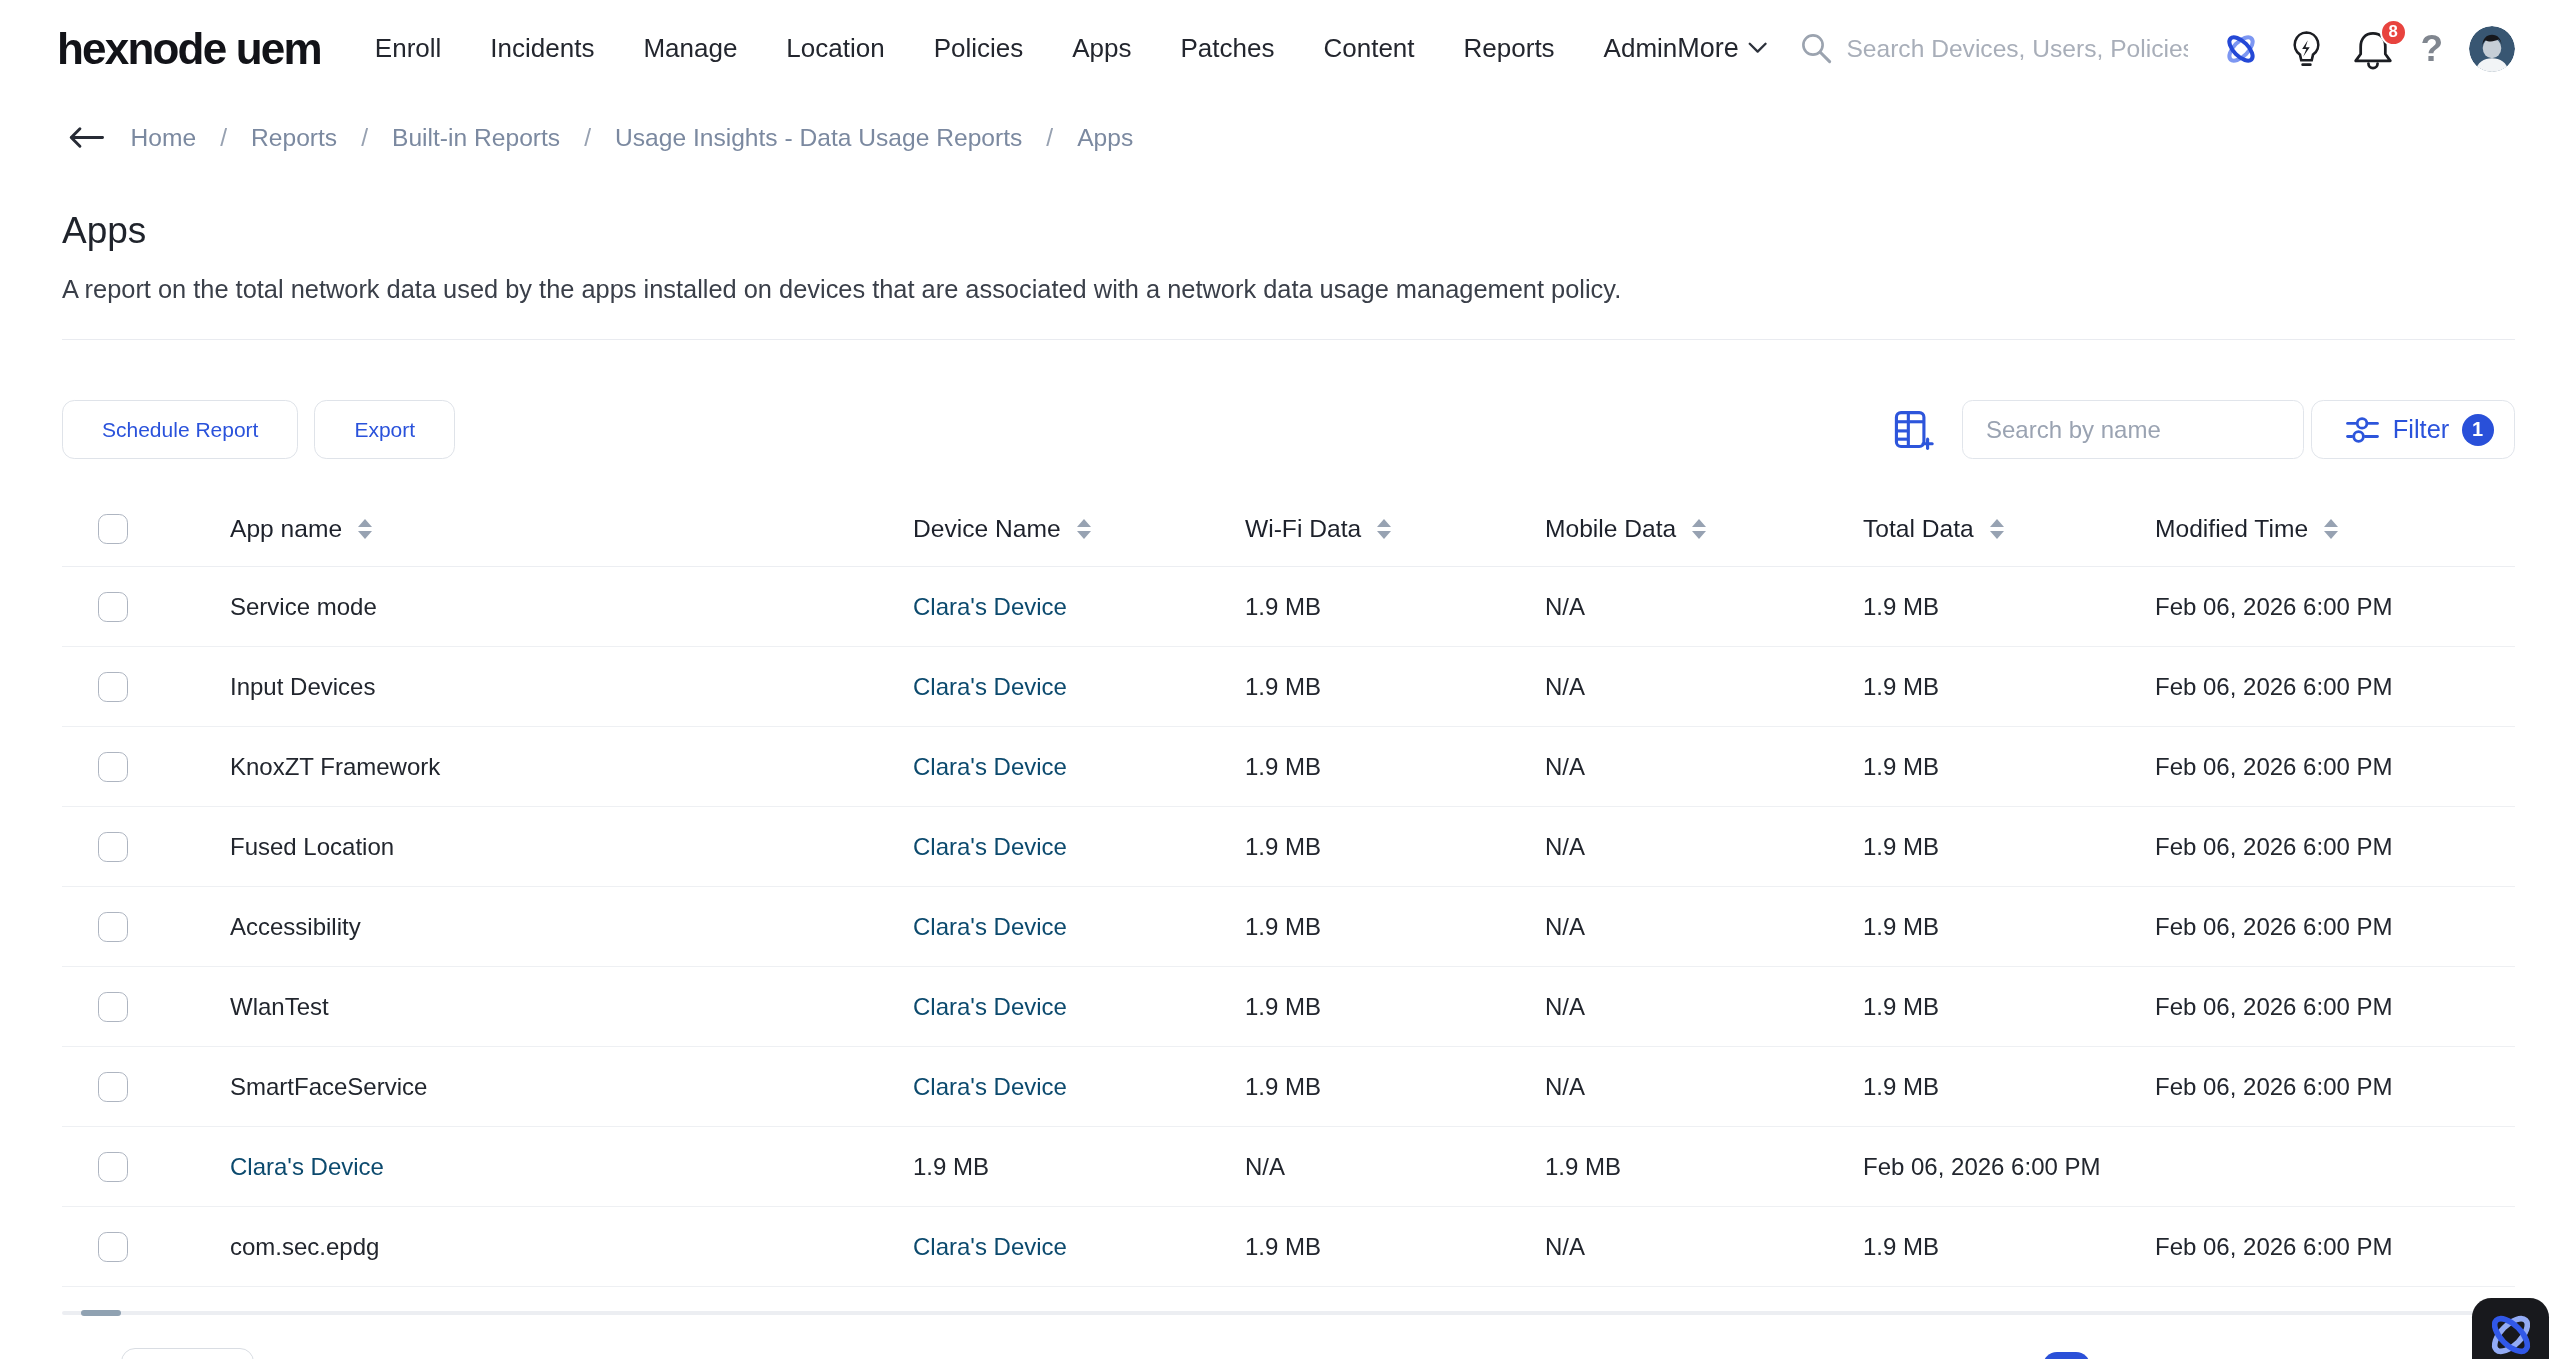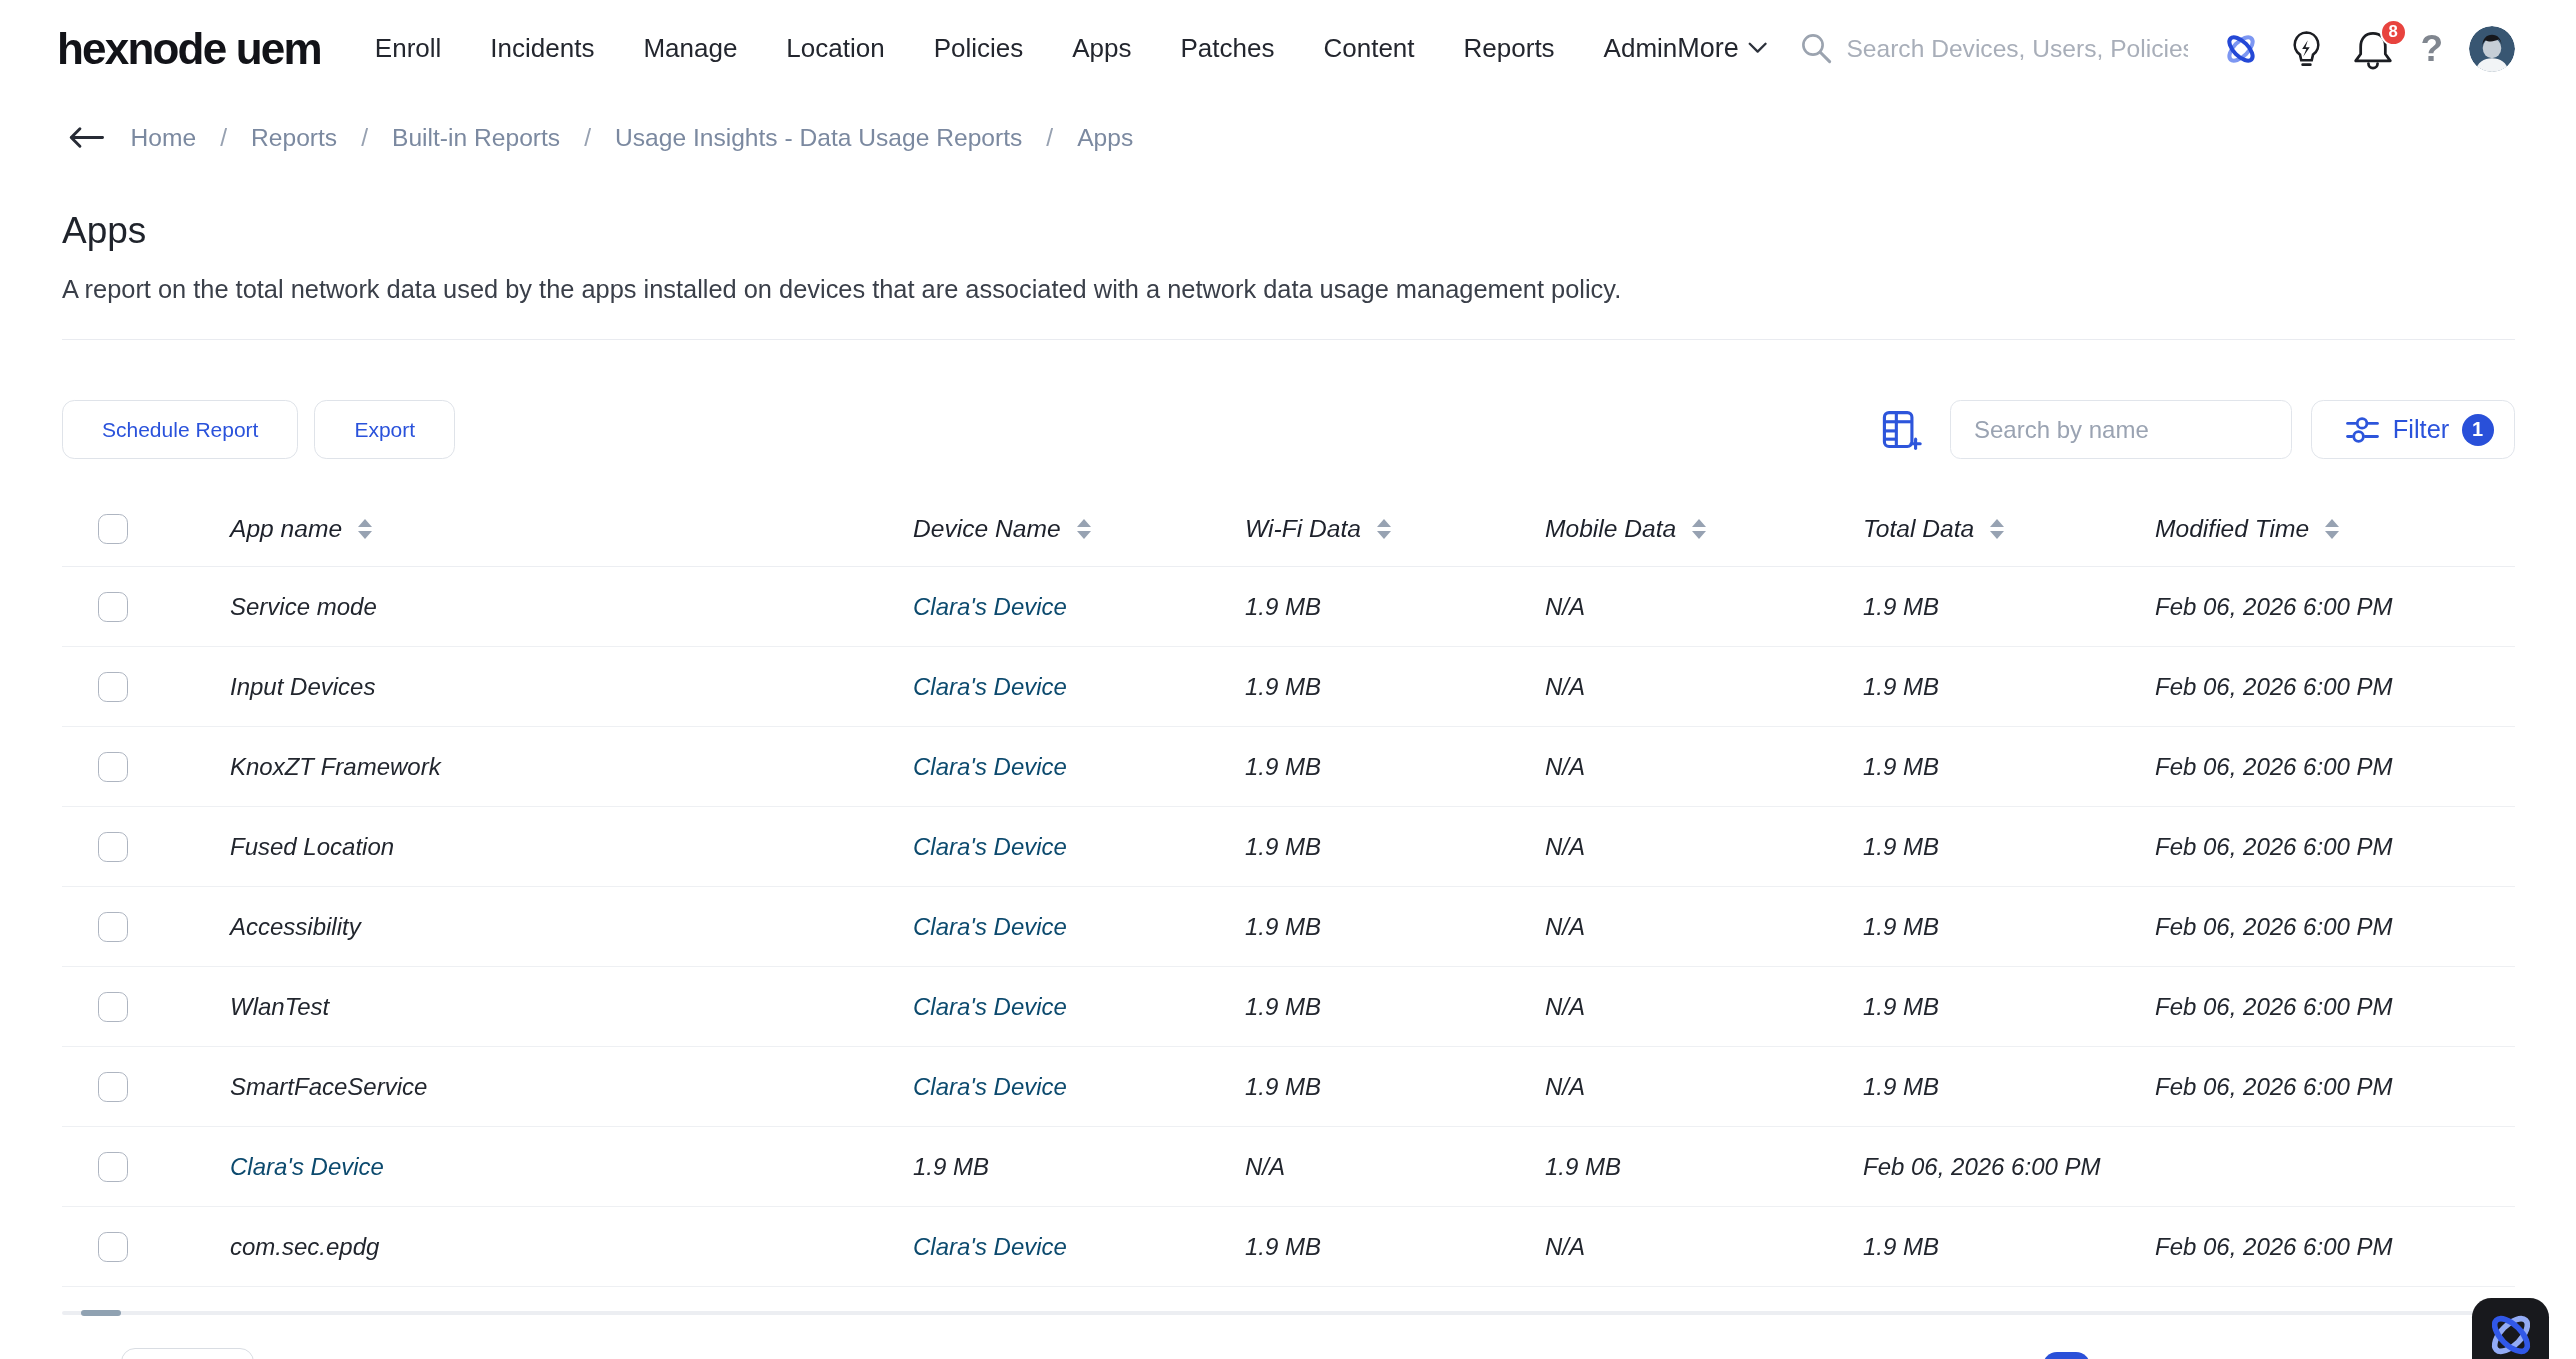--- a/index.html
+++ b/index.html
@@ -43,28 +43,28 @@
   .toolbar { margin-top:60px; padding:0 61px 0 62px; display:flex; align-items:center; height:59px; }
   .btn { height:59px; padding:0 39px; background:#fff; border:1.8px solid #dfe3e9; border-radius:12.3px;
          color:#2a52db; font-size:21px; font-weight:500; display:flex; align-items:center; cursor:pointer;
          font-family:"Liberation Sans", sans-serif; }
   .btn + .btn { margin-left:16px; }
   .tb-right { margin-left:auto; display:flex; align-items:center; }
   .colpick { margin-right:28px; display:flex; cursor:pointer; }
   .tb-search { width:342px; height:59px; border:1.8px solid #e1e5eb; border-radius:10.5px; padding:0 23px;
                font-size:24px; color:#3a3f49; outline:none; font-family:"Liberation Sans", sans-serif; }
   .tb-search::placeholder { color:#9aa3b2; }
-  .filter-btn { margin-left:19px; width:204px; height:59px; border:1.8px solid #e1e5eb; border-radius:12.3px;
+  .filter-btn { margin-left:7px; width:204px; height:59px; border:1.8px solid #e1e5eb; border-radius:12.3px;
                 background:#fff; display:flex; align-items:center; justify-content:center; gap:12.3px; cursor:pointer;padding-left:13px; }
   .filter-label { font-size:25.4px; font-weight:500; color:#2a52db; }
   .filter-badge { width:32px; height:32px; border-radius:50%; background:#2950d9; color:#fff;
                   font-size:20px; font-weight:bold; display:flex; align-items:center; justify-content:center; }
 
   
-  .table { margin:33px 61px 0 62px;font-style:italic; }
+  .table { margin:33px 61px 0 62px; }
   .thead, .tr { display:grid; grid-template-columns:168px 683px 332px 300px 318px 292px 1fr; align-items:center; }
   .thead { height:75px; border-bottom:1.8px solid #eceef2; }
   .tr { height:80px; border-bottom:1.8px solid #eef0f3; }
   .cell-check { padding-left:36px; }
   .checkbox { display:block; width:30px; height:30px; border:1.8px solid #aeb5c1; border-radius:8.8px;
               background:#fff; cursor:pointer; }
   .th { display:flex; align-items:center; gap:16px; font-size:24.6px; font-weight:500; color:#1d212b; cursor:pointer; }
   .sort { display:flex; flex-direction:column; gap:3.5px; }
   .sort-up { width:0; height:0; border-left:7px solid transparent; border-right:7px solid transparent;
              border-bottom:8px solid #97a2b2; }

